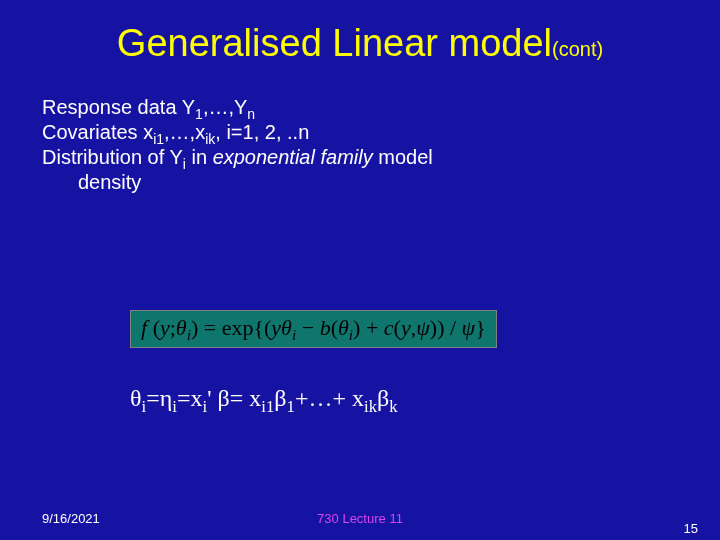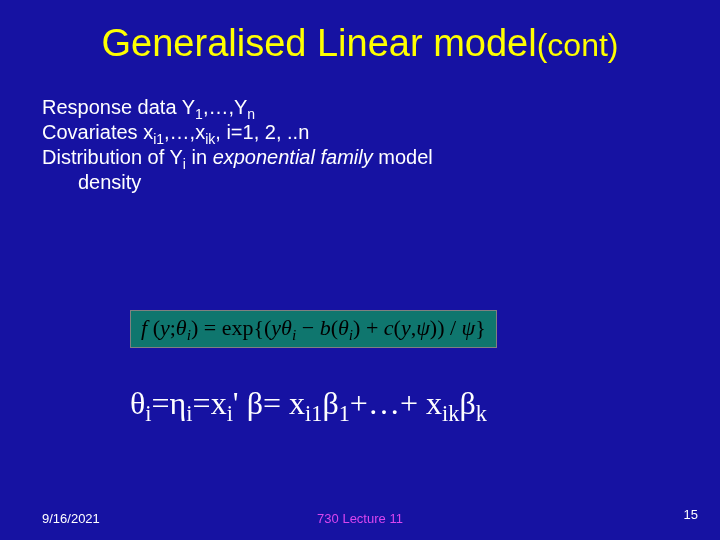--- a/index.html
+++ b/index.html
@@ -25,21 +25,21 @@
     position: absolute;
     top: 22px;
     left: 0;
     width: 100%;
     text-align: center;
     font-size: 38px;
     color: #ffff00;
     font-weight: normal;
   }
   .title .cont {
-    font-size: 32px;
+    font-size: 20px;
   }
   .body {
     position: absolute;
     top: 95px;
     left: 42px;
     right: 40px;
     font-size: 20px;
     line-height: 1.25;
   }
   .body .indent {
@@ -58,42 +58,42 @@
     font-style: italic;
   }
   .equation-box .up {
     font-style: normal;
   }
   .theta-line {
     position: absolute;
     top: 385px;
     left: 130px;
     font-family: "Times New Roman", Times, serif;
-    font-size: 32px;
+    font-size: 24px;
     color: #ffffff;
   }
   .footer-left {
     position: absolute;
     bottom: 14px;
     left: 42px;
     font-size: 13px;
     color: #ffffff;
   }
   .footer-center {
     position: absolute;
     bottom: 14px;
     left: 0;
     width: 100%;
     text-align: center;
     font-size: 13px;
     color: #d946ef;
   }
   .footer-right {
     position: absolute;
-    bottom: 18px;
+    bottom: 4px;
     right: 22px;
     font-size: 13px;
     color: #ffffff;
   }
   sub {
     font-size: 0.7em;
     vertical-align: sub;
     line-height: 0;
   }
   .ital {

